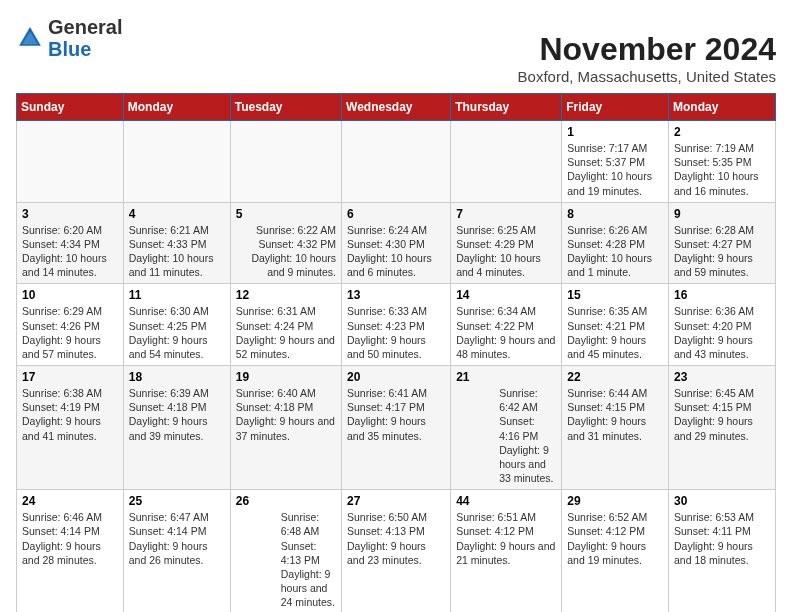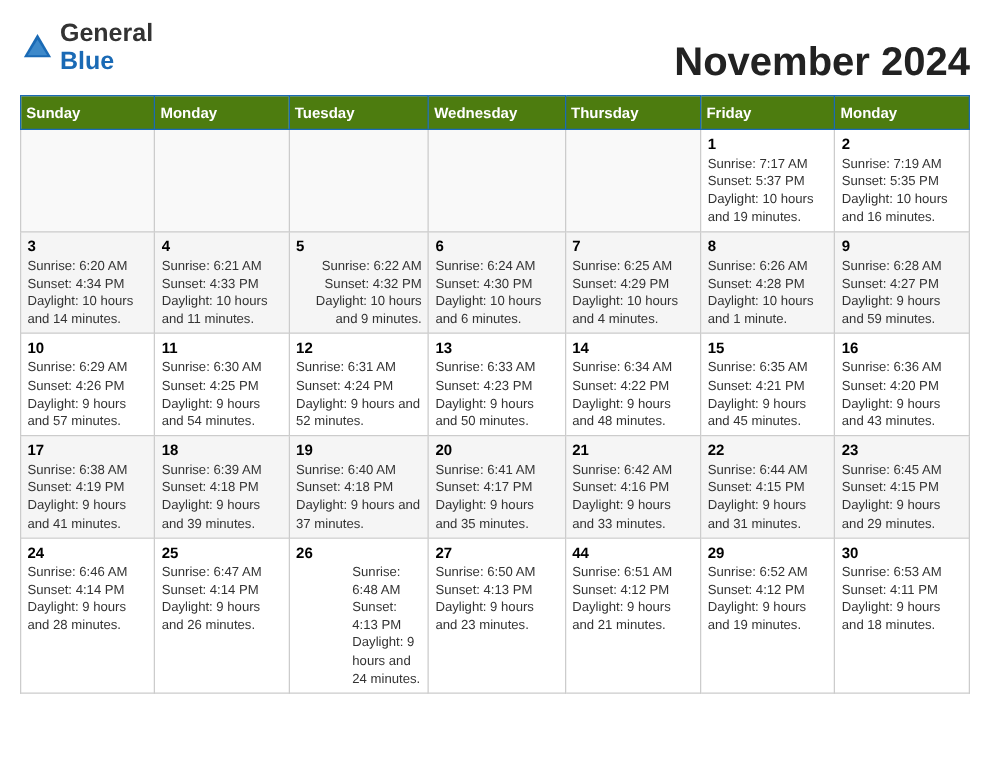--- a/index.html
+++ b/index.html
@@ -44,21 +44,21 @@
     .location {
       font-size: 15px;
       color: #444;
     }
     table {
       width: 100%;
       border-collapse: collapse;
       font-size: 11px;
     }
     thead tr th {
-      background: #4d7c0f;
+      background: #b91c1c;
       color: #fff;
       padding: 6px 4px;
       text-align: left;
       font-size: 12px;
       font-weight: bold;
       border: 1px solid #1a6ab5;
     }
     tbody tr td {
       border: 1px solid #ccc;
       vertical-align: top;
@@ -94,20 +94,21 @@
       <polygon points="18,4 32,28 4,28" fill="#1a6ab5"></polygon>
       <polygon points="18,10 28,26 8,26" fill="#5fa8e0" opacity="0.5"></polygon>
     </svg>
     <div class="logo-text">
       <span class="logo-general">General</span><br>
       <span class="logo-blue">Blue</span>
     </div>
   </div>
   <div class="title-block">
     <div class="month-year">November 2024</div>
+    <div class="location">Boxford, Massachusetts, United States</div>
   </div>
 </div>
 
 <table>
   <thead>
     <tr id="weekday-header">
     <th>Sunday</th>
         <th>Monday</th>
         <th>Tuesday</th>
         <th>Wednesday</th>
@@ -244,21 +245,21 @@
 Daylight: 9 hours and 37 minutes.</div>
         </td>
         <td>
           <span class="day-number">20</span>
           <div class="day-info" style="white-space: pre-line;">Sunrise: 6:41 AM
 Sunset: 4:17 PM
 Daylight: 9 hours and 35 minutes.</div>
         </td>
         <td>
           <span class="day-number">21</span>
-          <div class="day-info" style="white-space: pre-line;">Sunrise: 6:42 AM
+          <div class="day-info" style="white-space: pre-line; margin-left: 43px;">Sunrise: 6:42 AM
 Sunset: 4:16 PM
 Daylight: 9 hours and 33 minutes.</div>
         </td>
         <td>
           <span class="day-number">22</span>
           <div class="day-info" style="white-space: pre-line;">Sunrise: 6:44 AM
 Sunset: 4:15 PM
 Daylight: 9 hours and 31 minutes.</div>
         </td>
         <td>

